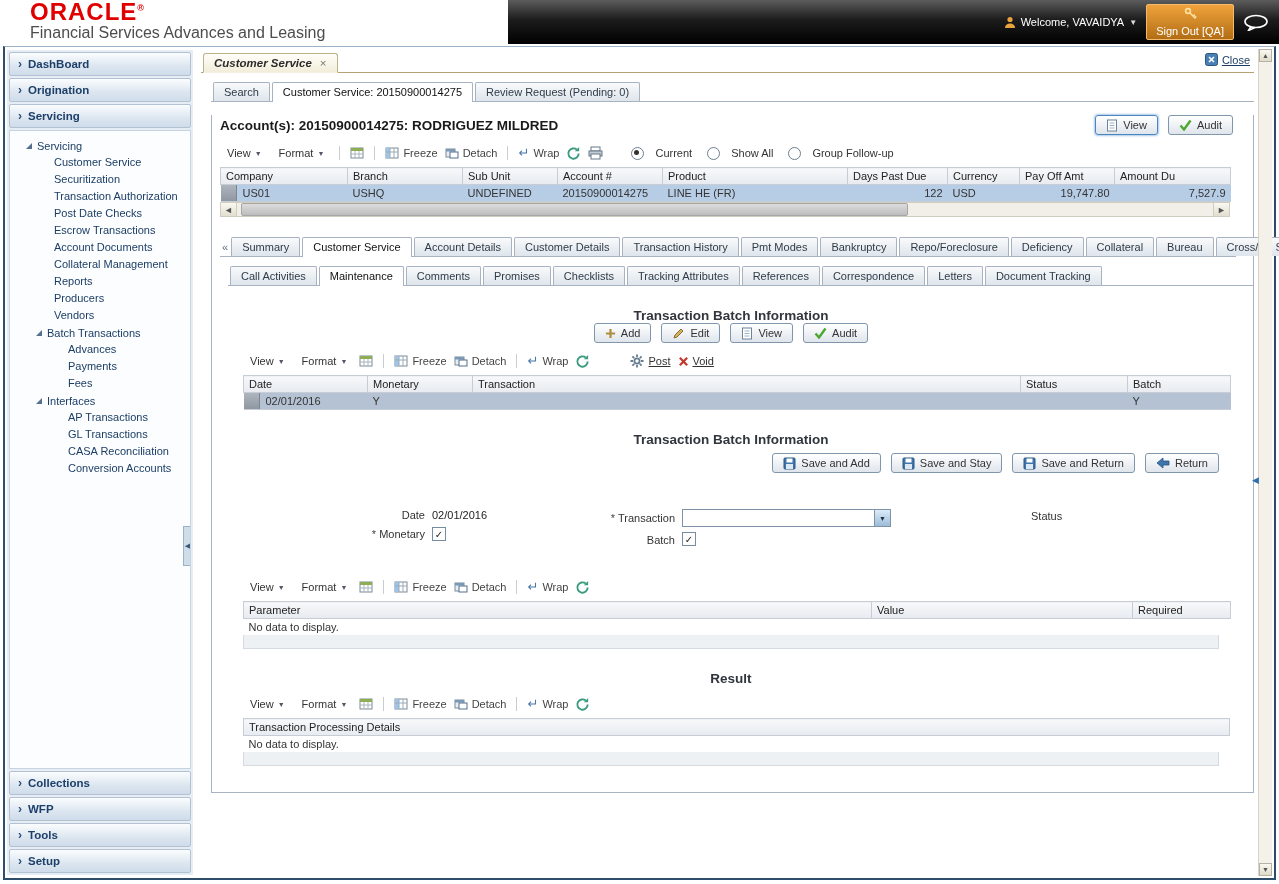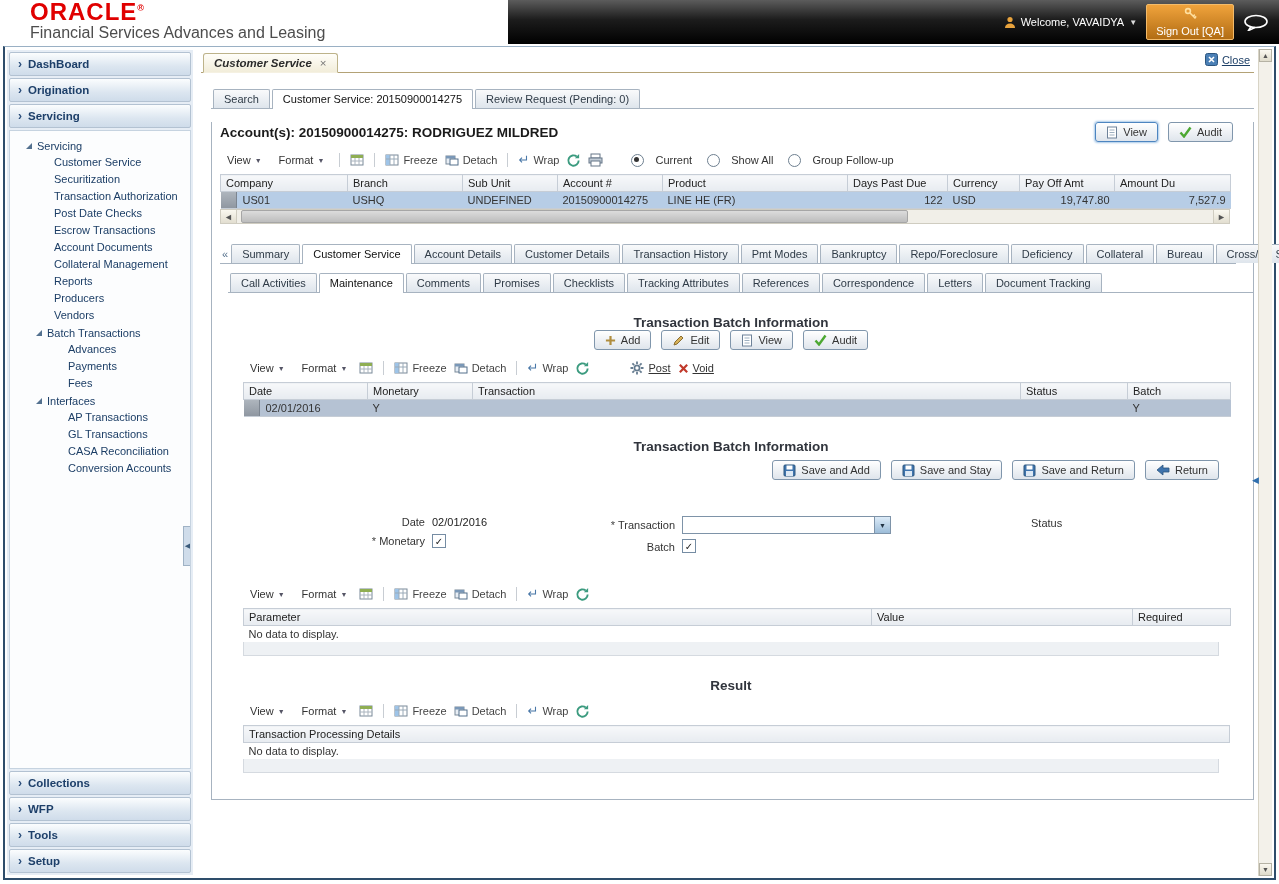--- a/index.html
+++ b/index.html
@@ -47,21 +47,21 @@
   .wsrow{position:relative;height:22px;border-bottom:1px solid #b3a276;}
   .wstab{position:absolute;left:2px;bottom:-1px;display:flex;align-items:center;gap:8px;
          padding:3px 10px;background:linear-gradient(#fffef9,#f2edda);border:1px solid #bdb38a;
          border-bottom:1px solid #f5f1e2;border-radius:3px 3px 0 0;font-weight:bold;font-style:italic;
          font-size:11.5px;color:#2b2b2b;cursor:pointer;}
   .wstab .x{font-style:normal;font-weight:normal;color:#777;cursor:pointer;}
   .wsclose{position:absolute;right:4px;top:3px;display:flex;align-items:flex-end;gap:4px;
            color:#1c3e66;cursor:pointer;}
   .wsclose .lbl{text-decoration:underline;}
 
-  .panel{margin-top:16px;position:relative;padding-left:10px;}
+  .panel{margin-top:9px;position:relative;padding-left:10px;}
   .tabs{display:flex;align-items:flex-end;border-bottom:1px solid #a7b3c0;padding-left:2px;position:relative;}
   .tab{border:1px solid #a7b3c0;border-bottom:none;background:linear-gradient(#f9fafb,#dee5ec);
        padding:3px 10px;color:#2f3b47;margin-right:2px;border-radius:2px 2px 0 0;white-space:nowrap;cursor:pointer;}
   .tab.active{background:#fff;font-weight:normal;margin-bottom:-1px;padding-bottom:4px;color:#111;}
   .panel-body{border:1px solid #a7b3c0;border-top:none;background:#fff;padding-bottom:26px;}
 
   .inner{margin:0 34px 0 8px;}          
   .inner2{margin:0 34px 0 31px;}        
 
   .accthdr{display:flex;align-items:center;margin:13px 20px 0 8px;}

